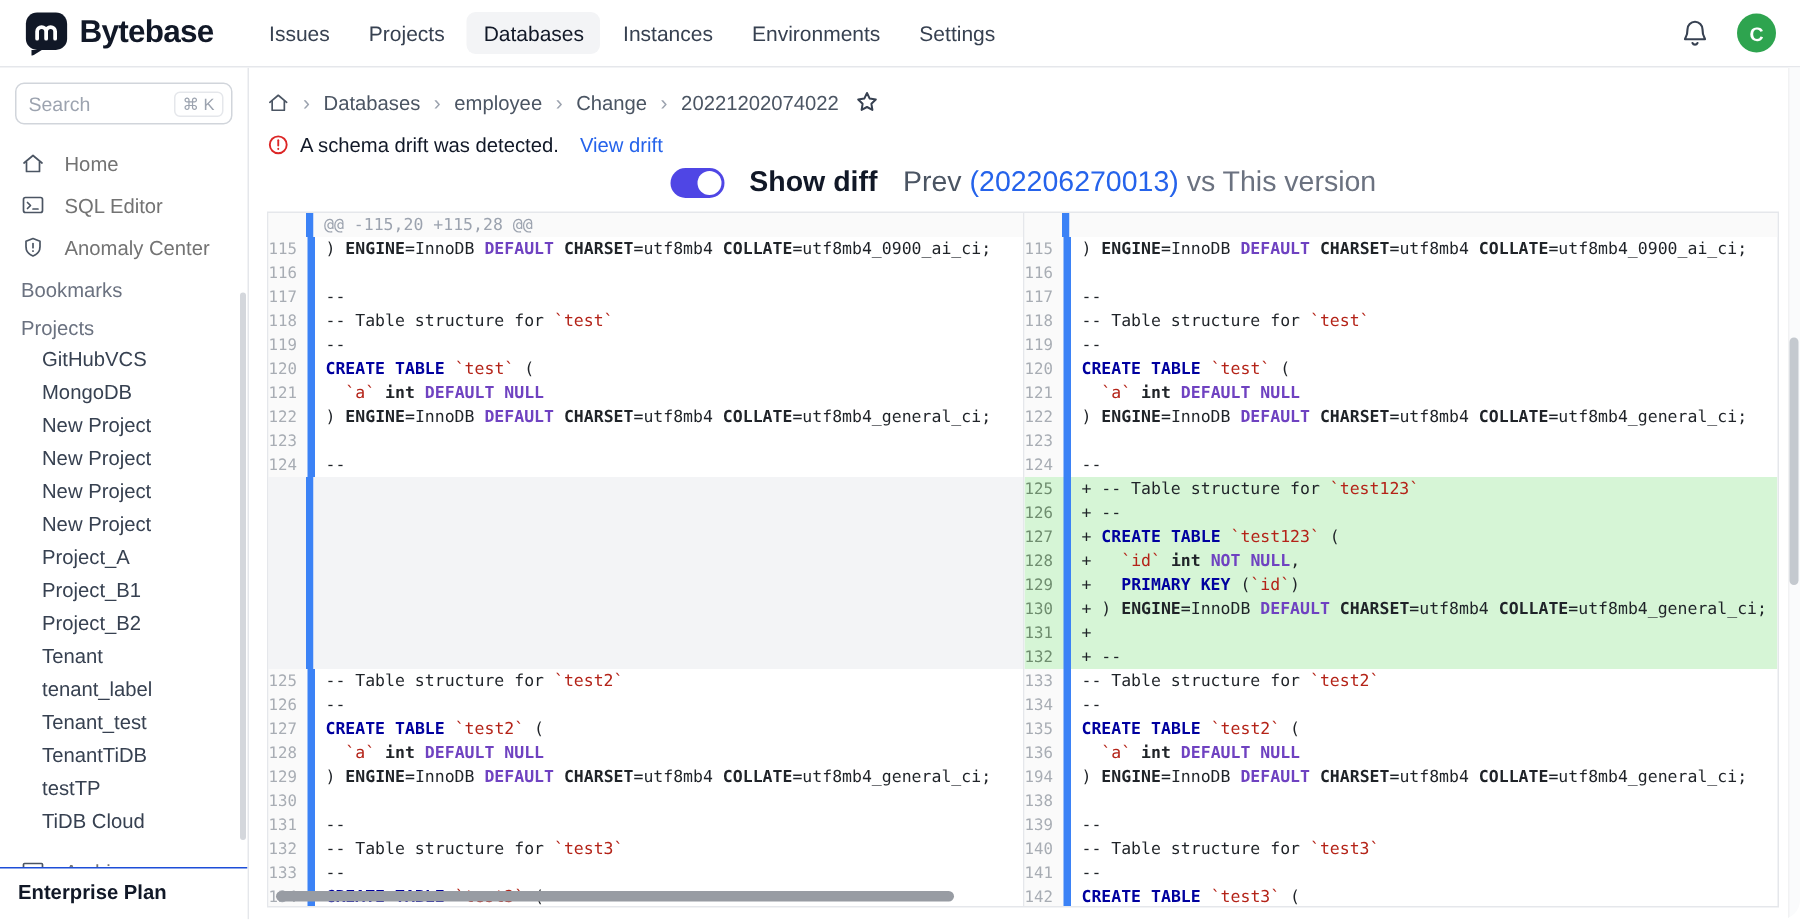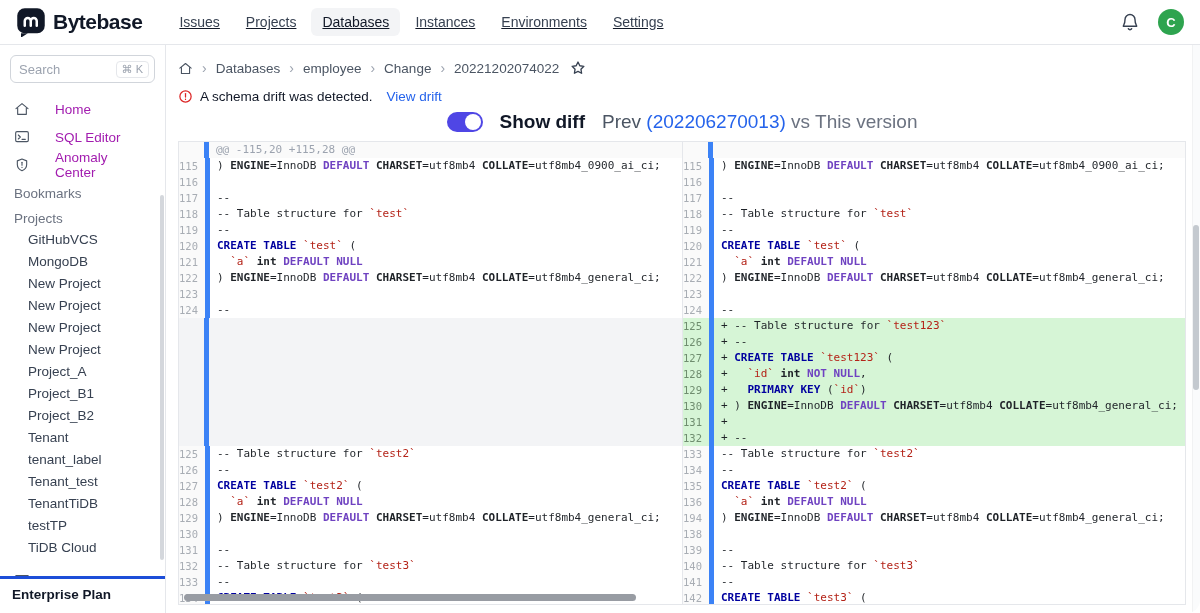--- a/index.html
+++ b/index.html
@@ -6,46 +6,46 @@
   * { margin:0; padding:0; box-sizing:border-box; }
   html,body { background:#fff; }
   body { font-family:"Liberation Sans", sans-serif; color:#111827; }
   .page { position:relative; width:1200px; height:613px; overflow:hidden; background:#fff;border-radius:13px; }
 
   
   .topbar { position:absolute; top:0; left:0; right:0; height:45px; display:flex; align-items:center;
             padding:0 16px; border-bottom:1px solid #e5e7eb; background:#fff; z-index:6; }
   .brand { display:flex; align-items:center; gap:7px; cursor:pointer; }
   .brand-text { font-size:21px; font-weight:800; letter-spacing:-0.5px; color:#111827; }
-  .nav { display:flex; align-items:center; margin-left:26px; gap:4px;text-decoration:underline; }
+  .nav { display:flex; align-items:center; margin-left:26px; gap:4px; }
   .nav-item { font-size:14px; color:#374151; padding:6px 11px; border-radius:6px; cursor:pointer; text-decoration:none; }
   .nav-item.active { background:#f3f4f6; color:#111827; }
   .top-right { margin-left:auto; display:flex; align-items:center; gap:18px; }
   .avatar { width:26px; height:26px; border-radius:50%; background:var(--avatar-green); color:#fff;
             font-size:13px; font-weight:700; display:flex; align-items:center; justify-content:center; cursor:pointer; }
   .icon { display:inline-flex; align-items:center; justify-content:center; }
   .icon svg { display:block; }
 
   
   .sidebar { position:absolute; top:45px; left:0; bottom:0; width:166px; background:#fff;
              border-right:1px solid #e5e7eb; overflow:hidden; padding-top:10px; z-index:5; }
   .searchbox { margin:0 10px 12px 10px; height:28px; border:1px solid #d1d5db; border-radius:6px;
                display:flex; align-items:center; padding:0 5px 0 8px; }
   .searchbox input { border:none; outline:none; width:90px; font-size:13px; color:#374151;
                      font-family:"Liberation Sans", sans-serif; }
   .searchbox input::placeholder { color:#9ca3af; }
   .kbd { margin-left:auto; color:#9ca3af; font-size:11px; border:1px solid #e5e7eb; border-radius:4px; padding:1px 5px; }
-  .side-item { display:flex; align-items:center; gap:25px; padding:0 14px; height:28px;
-               font-size:13.5px; color:#a21caf; cursor:pointer; }
+  .side-item { display:flex; align-items:center; gap:13px; padding:0 14px; height:28px;
+               font-size:13.5px; color:#737373; cursor:pointer; }
   .section { padding:7px 14px 3px 14px; font-size:13.5px; color:#6b7280; }
   .proj-item { padding:0 8px 0 28px; height:22px; line-height:22px; font-size:13.5px; color:#374151;
                cursor:pointer; white-space:nowrap; overflow:hidden; }
   .archive-item { margin-top:8px; }
   .plan { position:absolute; bottom:0; left:0; right:0; background:#fff; padding:8px 12px 11px 12px;
-          font-size:13.5px; font-weight:700; color:#111827; border-top:3px solid #1d4ed8; }
+          font-size:13.5px; font-weight:700; color:#111827; border-top:1px solid #1d4ed8; }
   .side-scrollthumb { position:absolute; right:1px; top:150px; width:4px; height:365px;
                       background:#d4d7dc; border-radius:2px; }
 
   
   .main { position:absolute; left:166px; top:45px; right:0; bottom:0; overflow:hidden;
           padding:12px 14px 0 12px; background:#fff; }
   .crumb-row { display:flex; align-items:center; gap:9px; height:22px; font-size:13.5px; }
   #crumb-items { display:contents; }
   .crumb { color:#4b5563; font-weight:500; cursor:pointer; }
   .crumb-sep { color:#9ca3af; font-size:14px; }

